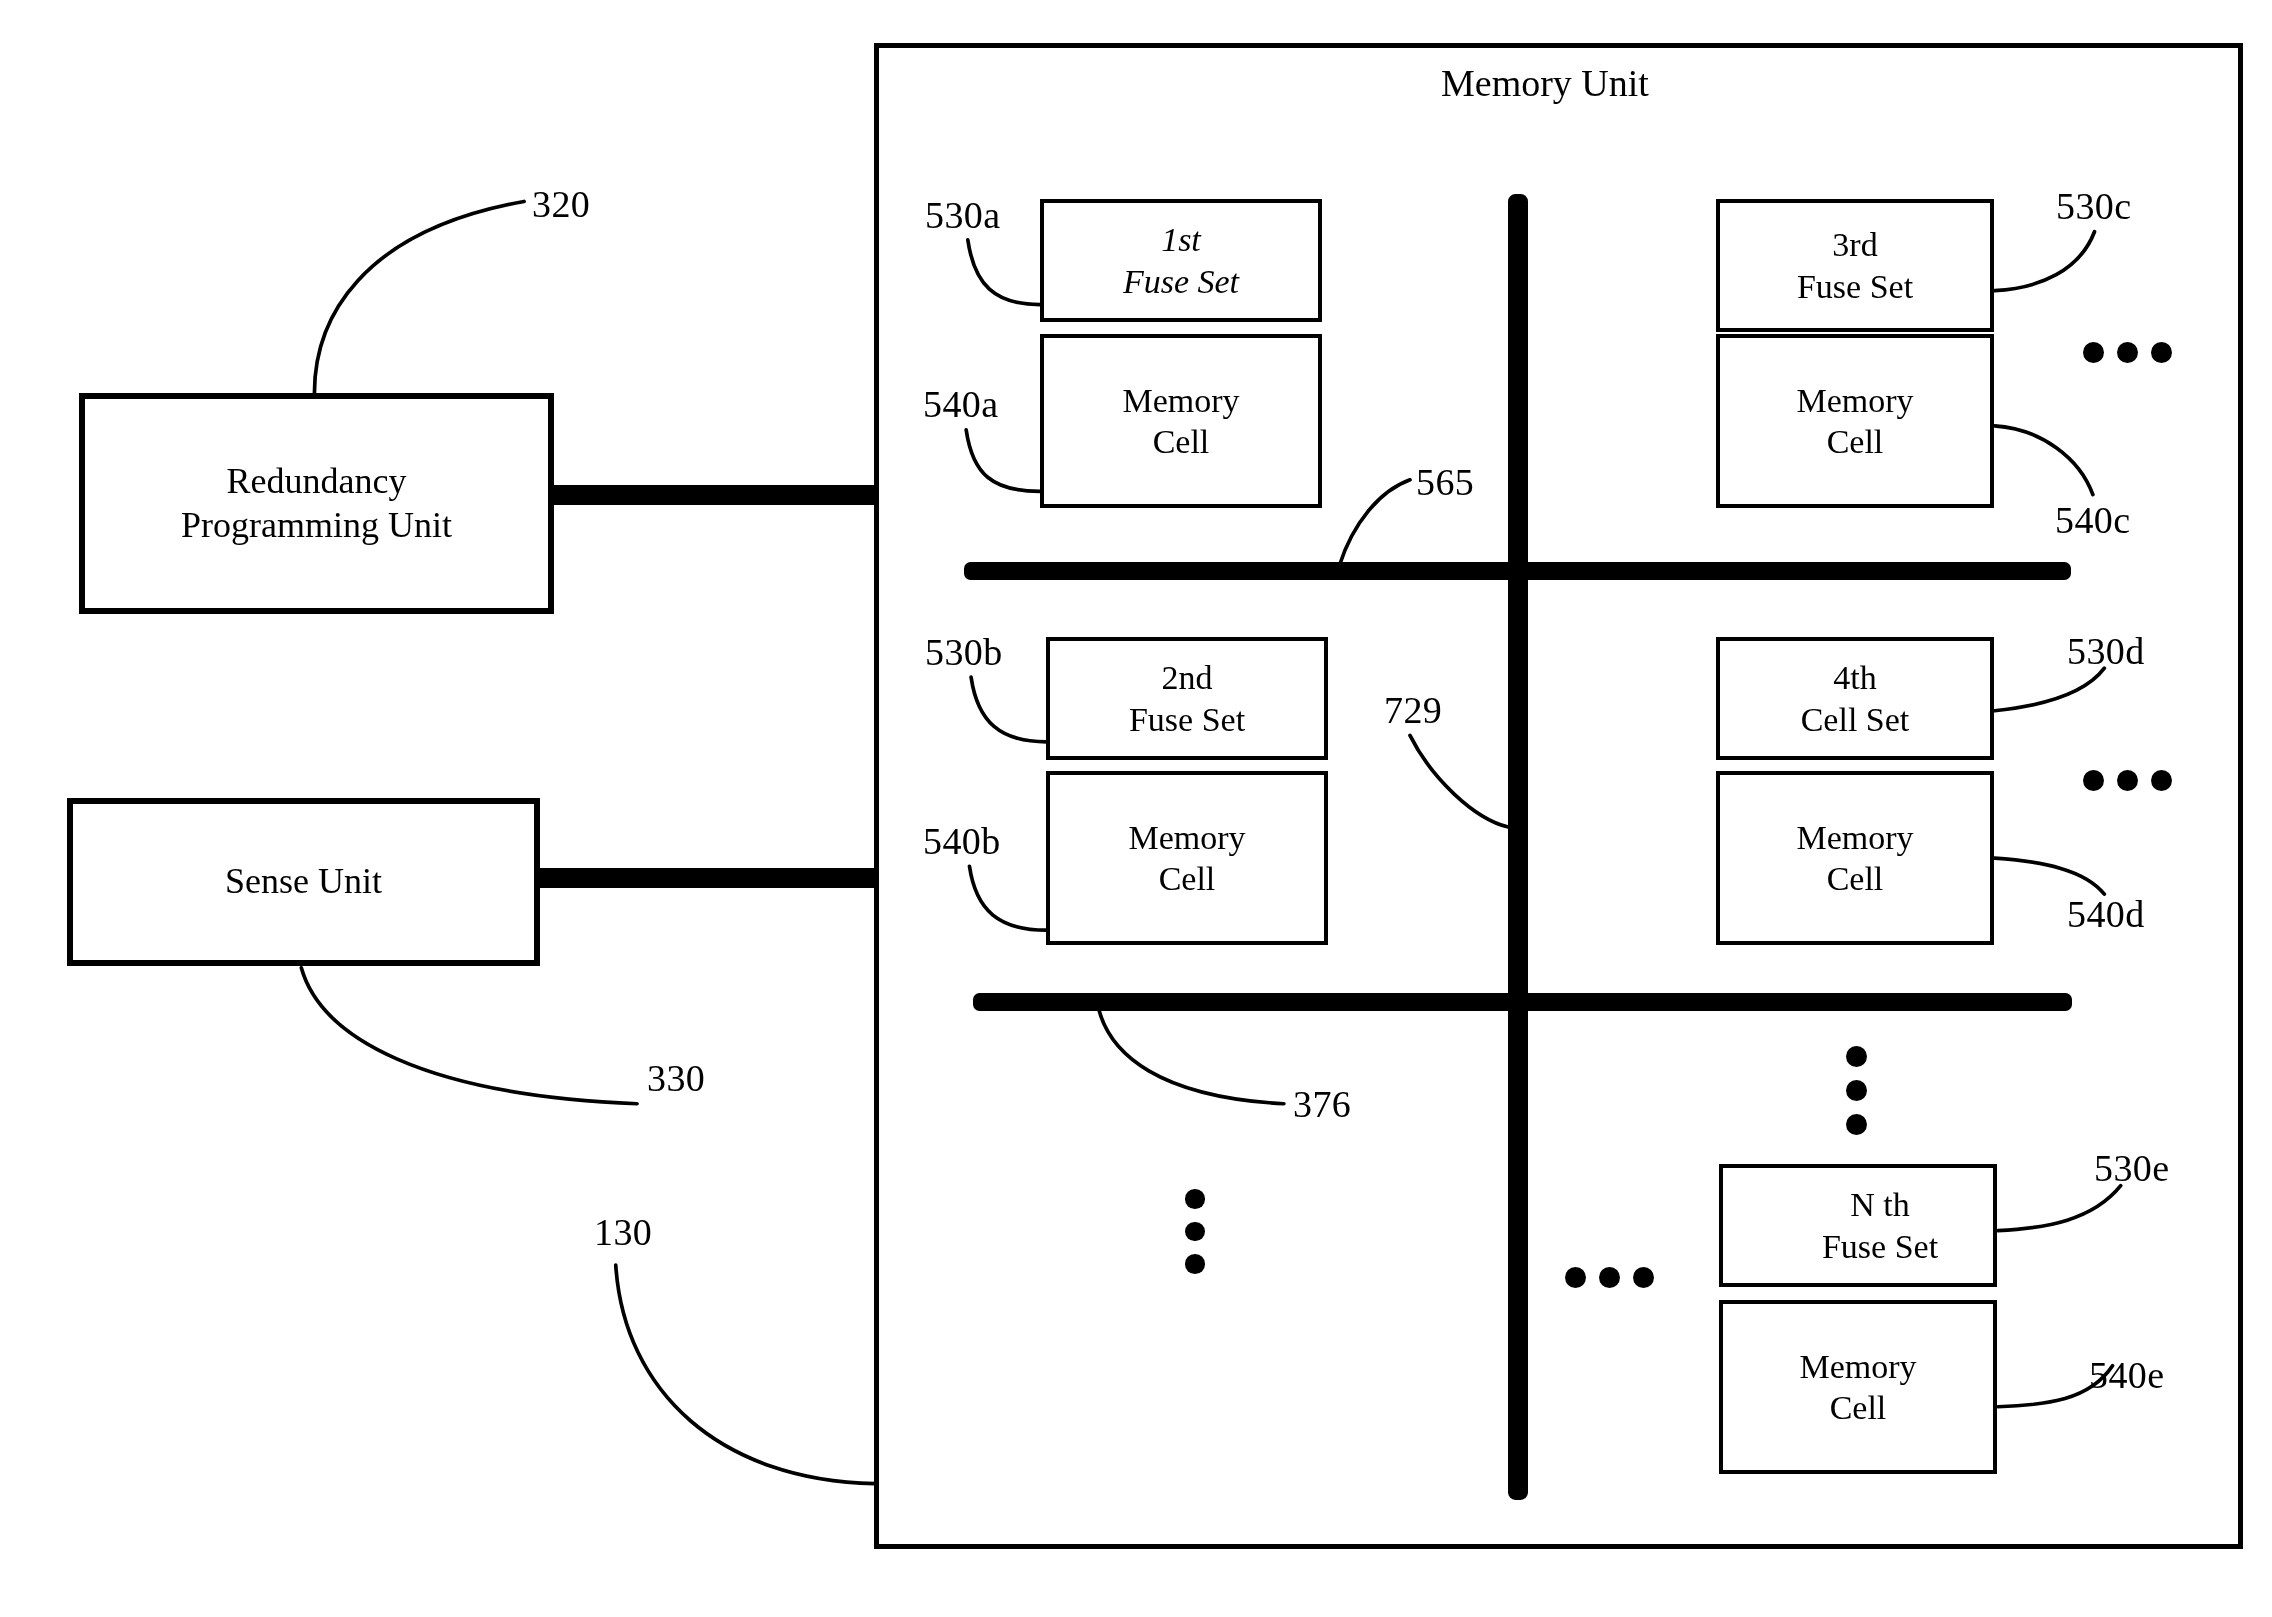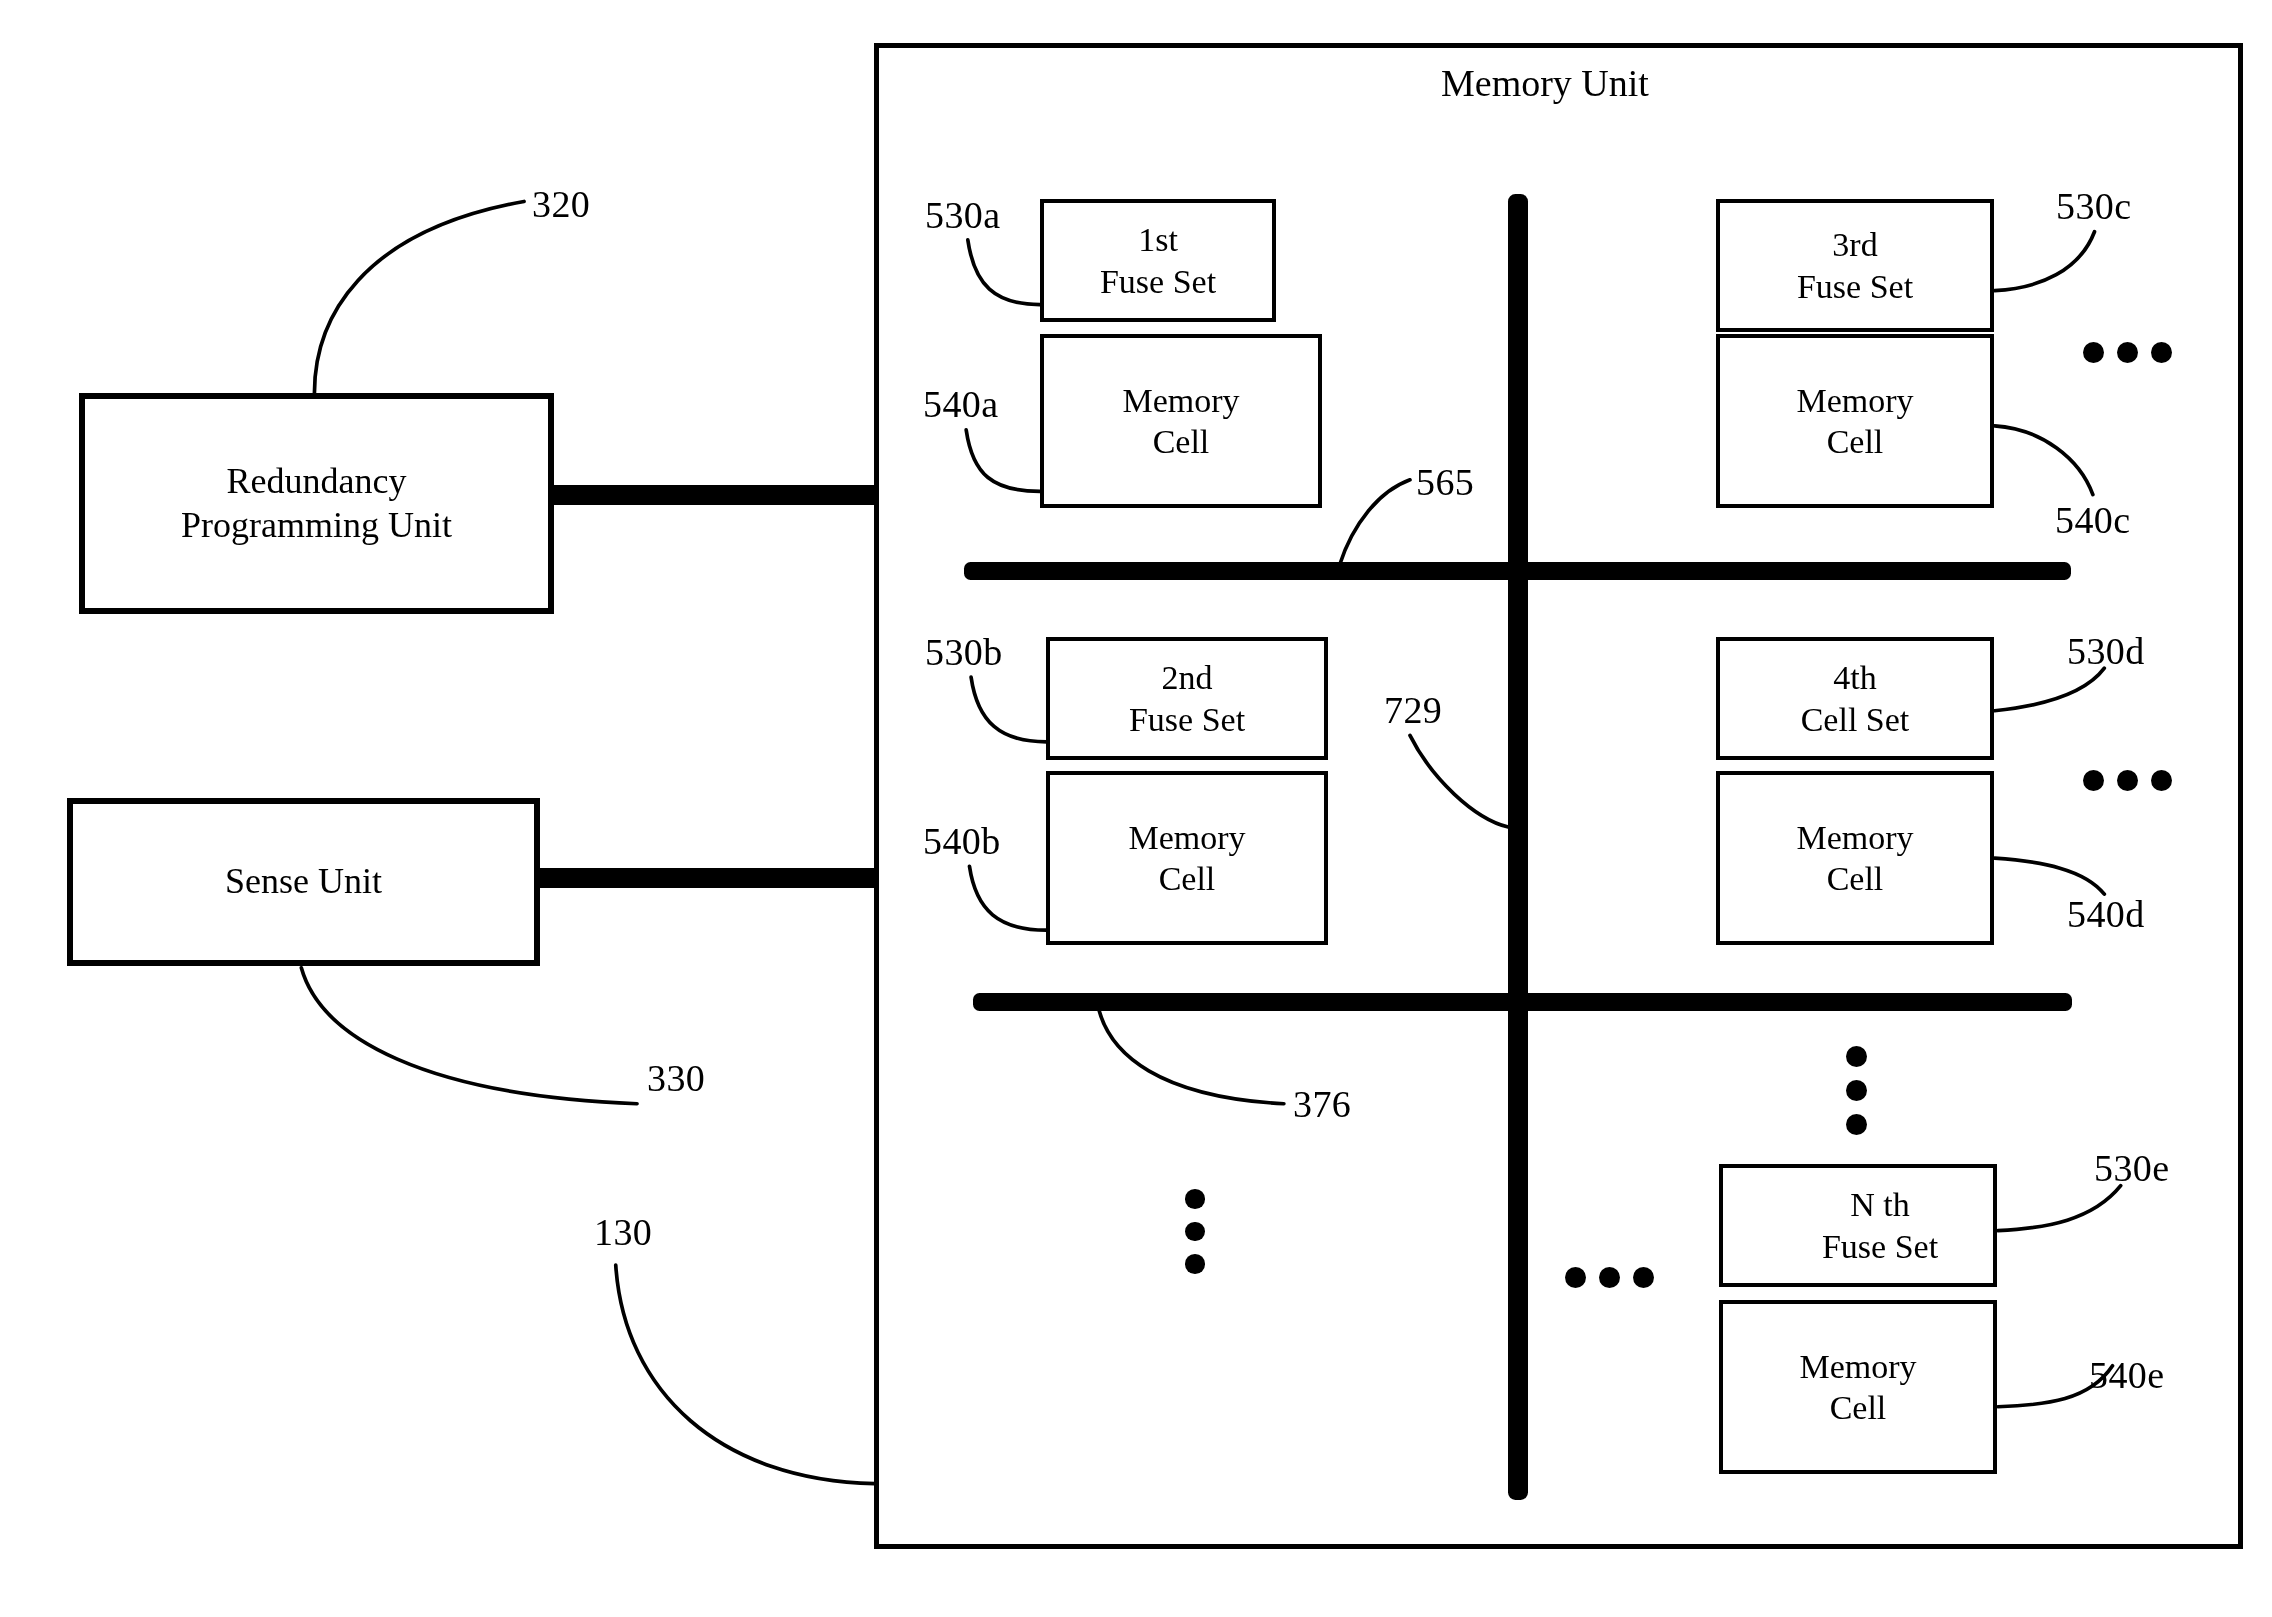--- a/index.html
+++ b/index.html
@@ -135,21 +135,21 @@
   <div class="connector" style="left:539px; top:868px; width:342px; height:19.6px;"></div>
 
   <div id="memory-unit-frame" style="left:874px; top:43px; width:1369px; height:1506px;"></div>
 
   <div id="memory-unit-title" style="left:1441px; top:61px;">Memory Unit</div>
 
   <div class="divider-h" style="left:964px; top:562px; width:1107px; height:18px;"></div>
   <div class="divider-h" style="left:973px; top:993px; width:1099px; height:18px;"></div>
   <div class="divider-v" style="left:1508px; top:194px; width:19.6px; height:1306px;"></div>
 
-  <div class="box cellbox" style="left:1040px; top:199px; width:236px; height:123px;">
+  <div class="box cellbox" style="left:1040px; top:199px; width:282px; height:123px;font-style:italic;">
     <span class="txt">1st
 Fuse Set</span>
   </div>
   <div class="box cellbox" style="left:1040px; top:334px; width:282px; height:174px;">
     <span class="txt">Memory
 Cell</span>
   </div>
 
   <div class="box cellbox" style="left:1716px; top:199px; width:278px; height:133px;">
     <span class="txt">3rd

